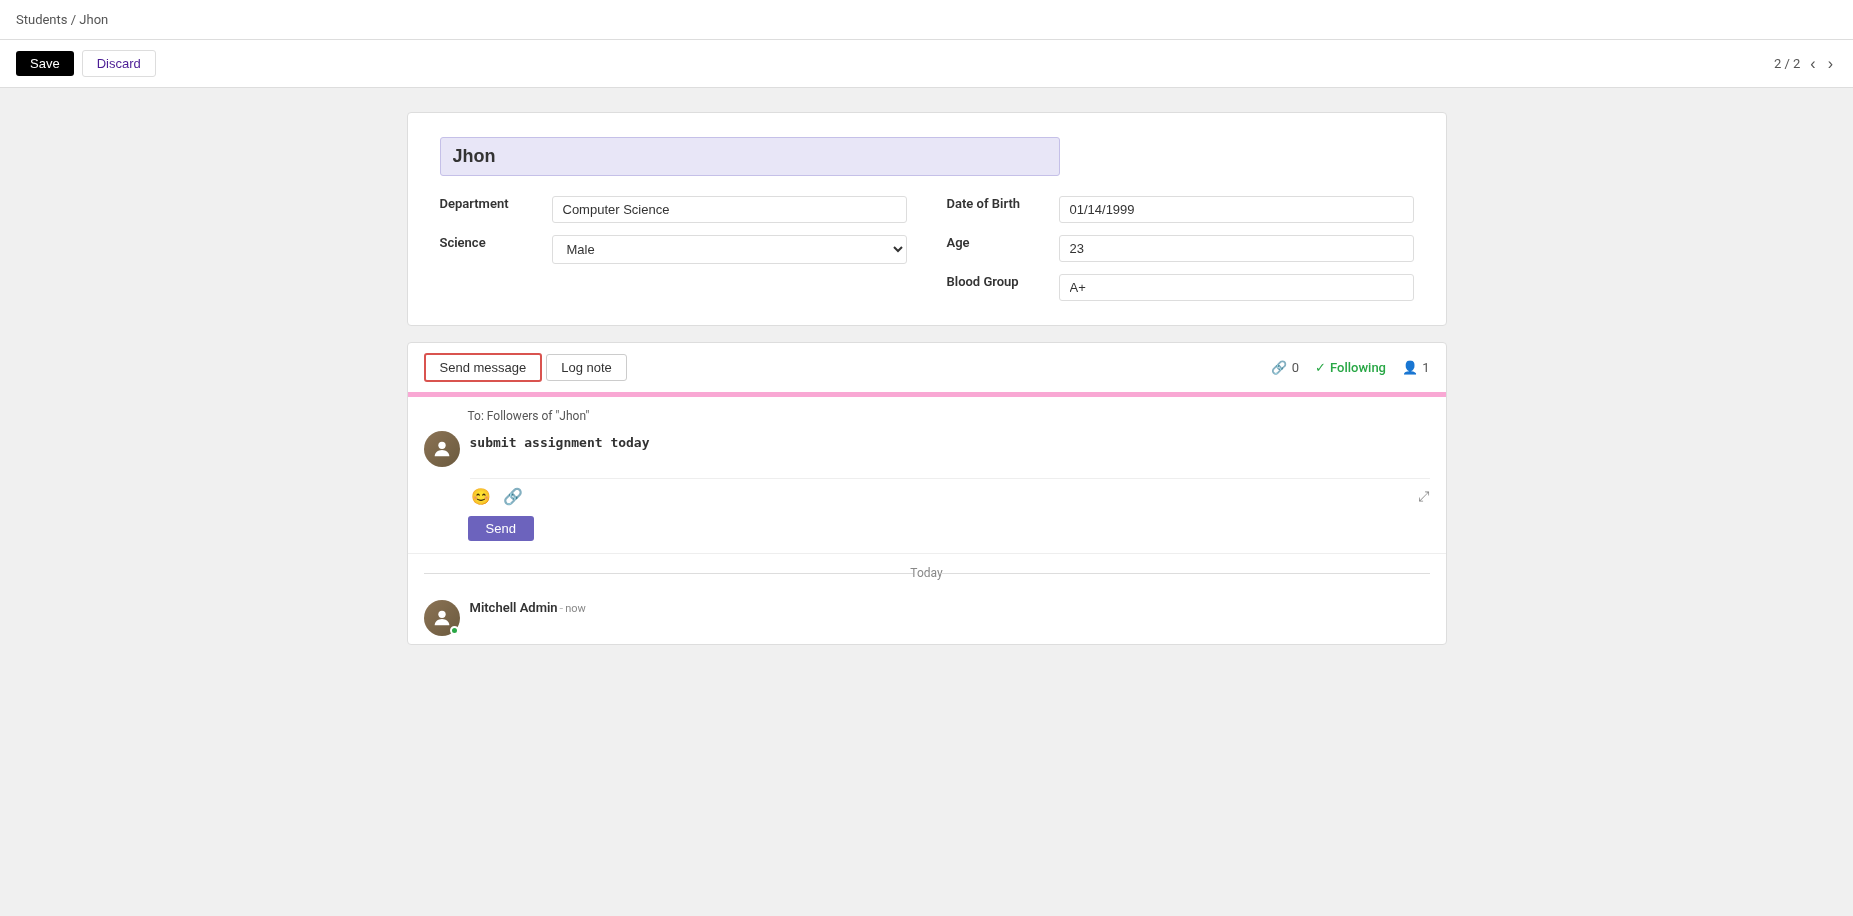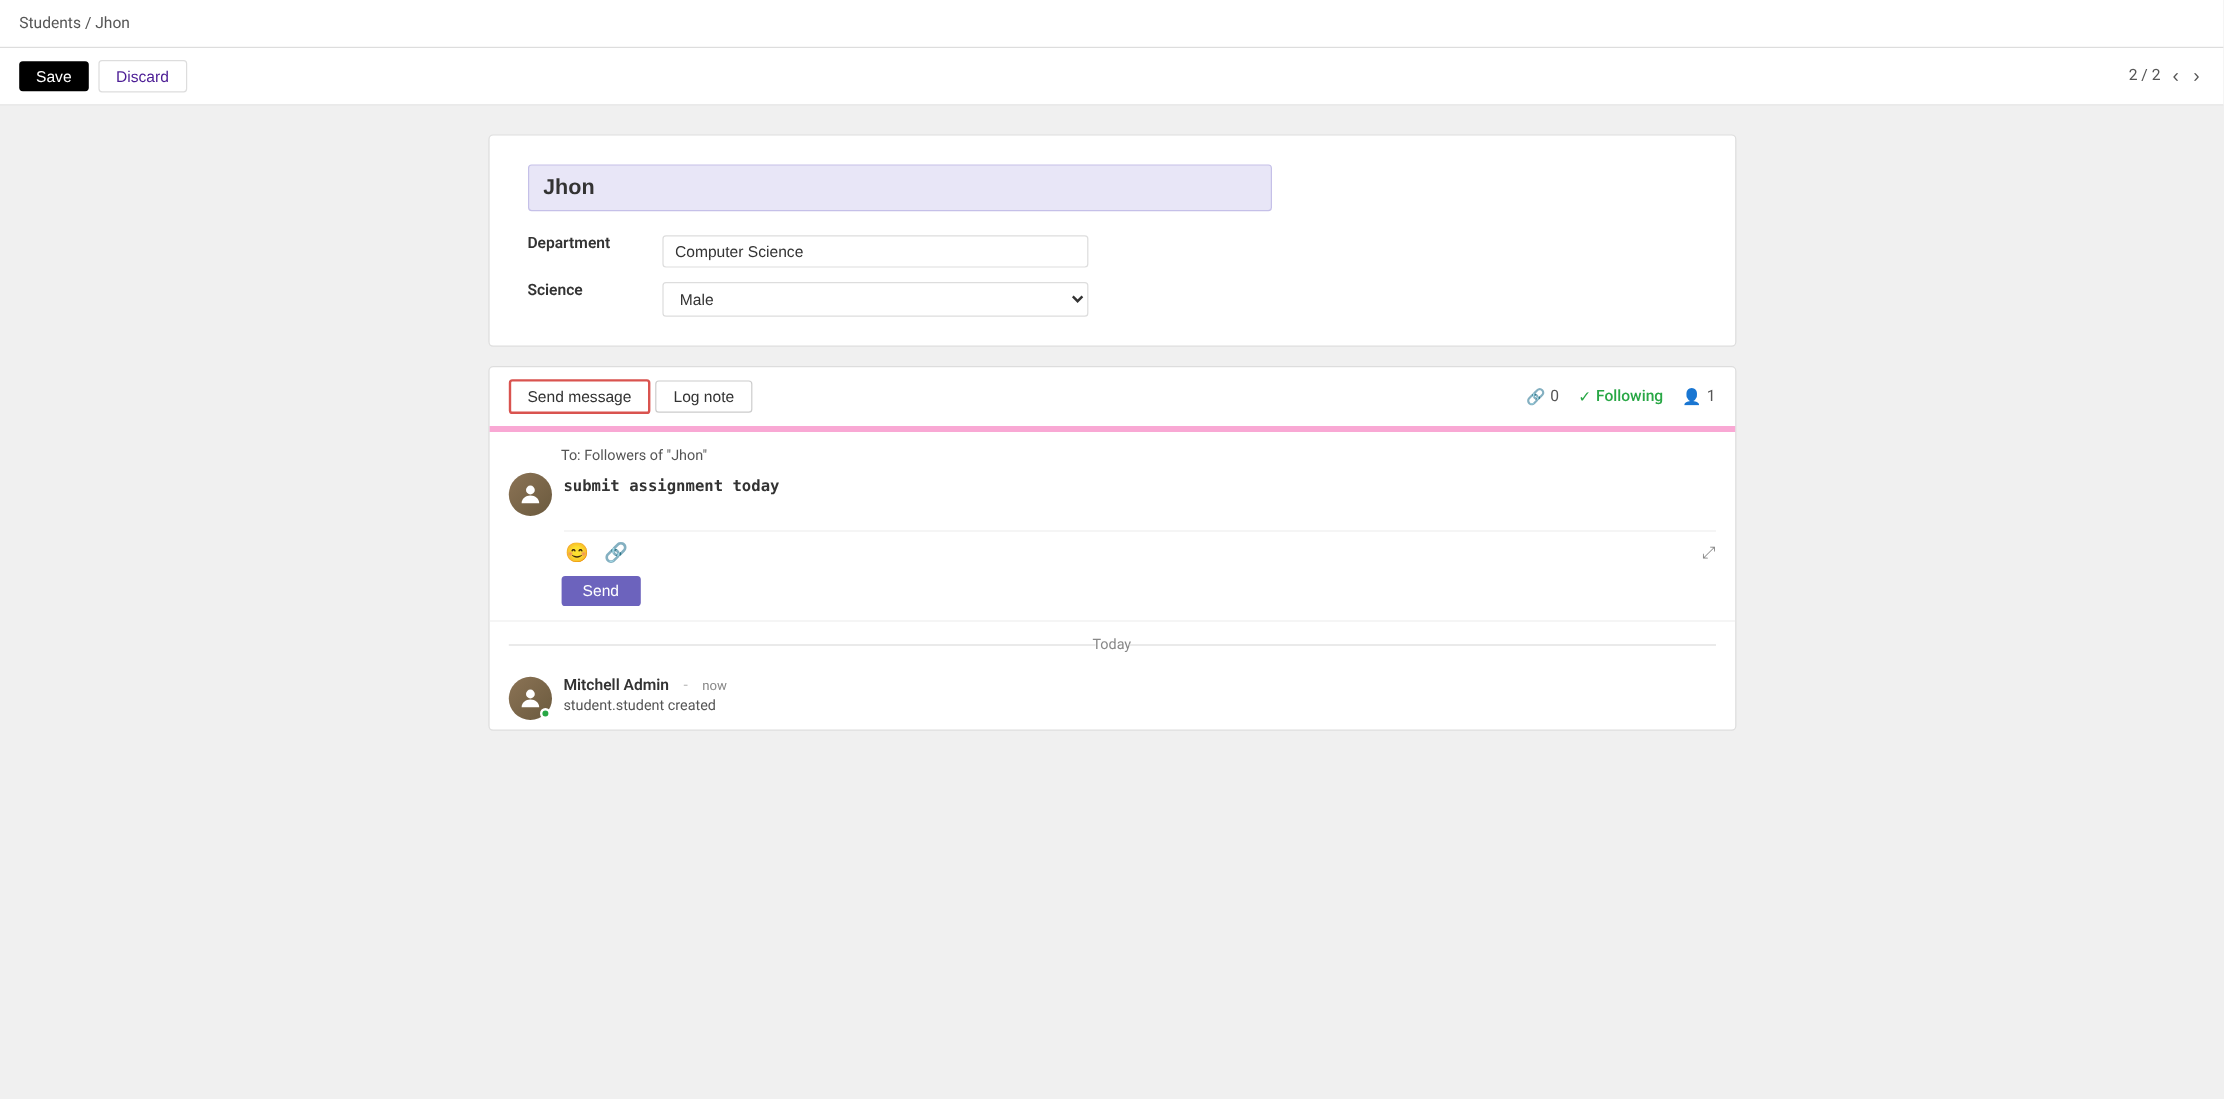--- a/index.html
+++ b/index.html
@@ -324,21 +324,21 @@
       width: 9px;
       height: 9px;
       border-radius: 50%;
       background: #28a745;
       border: 2px solid #fff;
     }
     .timeline-content { flex: 1; }
     .timeline-header {
       display: flex;
       align-items: baseline;
-      gap: 12px;
+      gap: 2px;
       margin-bottom: 2px;
     }
     .timeline-author {
       font-weight: 600;
       font-size: 13px;
       color: #333;
     }
     .timeline-time {
       font-size: 11px;
       color: #888;
@@ -389,20 +389,34 @@
         <div class="field-row">
           <label class="field-label">Science</label>
           <select class="field-select">
             <option>Male</option>
             <option>Female</option>
             <option>Other</option>
           </select>
         </div>
       </div>
 
+      <div class="field-group">
+        <div class="field-row">
+          <label class="field-label">Date of Birth</label>
+          <input type="text" class="field-input" value="01/14/1999" style="">
+        </div>
+        <div class="field-row">
+          <label class="field-label">Age</label>
+          <input type="text" class="field-input" value="23" style="">
+        </div>
+        <div class="field-row">
+          <label class="field-label">Blood Group</label>
+          <input type="text" class="field-input" value="A+" style="">
+        </div>
+      </div>
     </div>
   </div>
 
   <div class="chatter-card">
 
     <div class="chatter-tabs">
       <div class="chatter-tabs-left">
         <button class="tab-btn active">Send message</button>
         <button class="tab-btn">Log note</button>
       </div>
@@ -459,19 +473,18 @@
           <path d="M4 20c0-4 3.6-7 8-7s8 3 8 7"></path>
         </svg>
         <div class="online-dot"></div>
       </div>
       <div class="timeline-content">
         <div class="timeline-header">
           <span class="timeline-author">Mitchell Admin</span>
           <span style="color:#bbb;">-</span>
           <span class="timeline-time">now</span>
         </div>
-        <div class="timeline-text">student.student created</div>
       </div>
     </div>
 
   </div>
 
 </div>
 
 </body></html>

